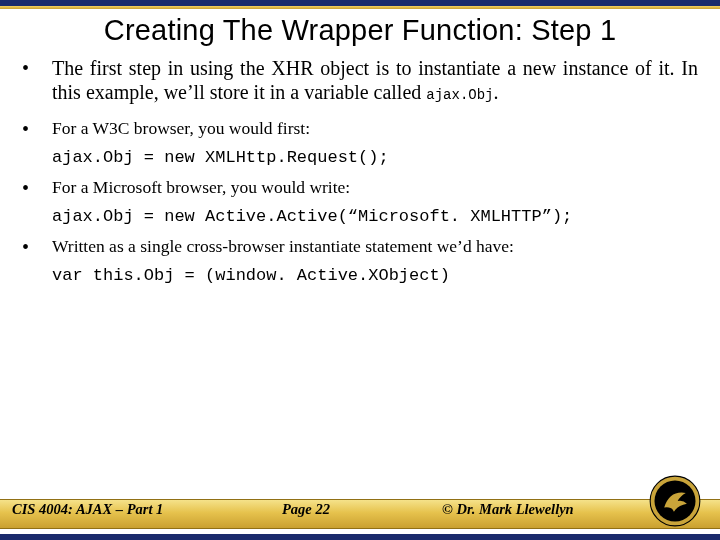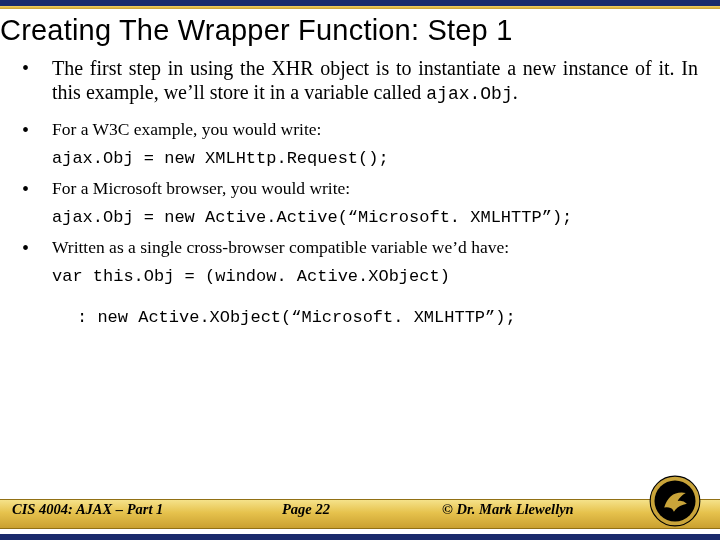--- a/index.html
+++ b/index.html
@@ -8,36 +8,36 @@
     width: 720px; height: 540px; position: relative;
     background: #fff;
     border-top: 6px solid #1a2a6c;
     border-bottom: 6px solid #1a2a6c;
   }
   .gold-bar-top {
     position: absolute; top: 0; left: 0; right: 0; height: 3px;
     background: linear-gradient(#f5d060, #caa030);
   }
   .title {
-    text-align: left;
+    text-align: center;
     font-size: 29px;
     font-family: Arial, Helvetica, sans-serif;
     font-weight: 400;
     margin-top: 8px;
     margin-bottom: 10px;
     letter-spacing: 0.2px;
   }
   .content {
     padding: 0 22px 0 22px;
   }
   .row { display: flex; margin-bottom: 8px; }
   .bullet { width: 30px; flex: 0 0 30px; font-size: 20px; line-height: 1.1; }
   .text  { flex: 1; font-size: 20px; line-height: 1.18; text-align: justify; }
   .text.small { font-size: 17.5px; text-align: left; }
-  .mono  { font-family: "Courier New", Courier, monospace; font-size: 18px; }
+  .mono  { font-family: "Courier New", Courier, monospace; font-size: 14px; }
   .mono.small { font-size: 17px; }
   .codeblock { margin-left: 30px; margin-bottom: 10px; }
   .codeblock.indent2 { margin-left: 55px; }
   .sp-v { height: 6px; }
 
   .footer {
     position: absolute;
     left: 0; right: 0; bottom: 6px;
     height: 36px;
     display: flex; align-items: center;
@@ -73,38 +73,37 @@
       <div class="bullet">•</div>
       <div class="text">
         <span>The first step in using the XHR object is to instantiate a new instance of it.  In this example, we’ll store it in a variable called </span><span class="mono">ajax.Obj</span><span>.</span>
       </div>
     </div>
 
     <div class="sp-v"></div>
 
     <div class="row">
       <div class="bullet">•</div>
-      <div class="text small">For a W3C example, you would write:</div>
+      <div class="text small">For a W3C browser, you would first:</div>
     </div>
     <div class="codeblock mono small">ajax.Obj = new XMLHttp.Request();</div>
 
     <div class="row">
       <div class="bullet">•</div>
       <div class="text small">For a Microsoft browser, you would write:</div>
     </div>
     <div class="codeblock mono small">ajax.Obj = new Active.Active(“Microsoft. XMLHTTP”);</div>
 
     <div class="row">
       <div class="bullet">•</div>
-      <div class="text small">Written as a single cross-browser compatible variable we’d have:</div>
+      <div class="text small">Written as a single cross-browser instantiate statement we’d have:</div>
     </div>
     <div class="codeblock mono small">var this.Obj = (window. Active.XObject)</div>
     <div class="sp-v"></div>
     <div class="sp-v"></div>
-    <div class="codeblock indent2 mono small">: new Active.XObject(“Microsoft. XMLHTTP”);</div>
 
   </div>
 
   <div class="footer-bg"></div>
   <div class="footer">
     <div class="left">CIS 4004: AJAX – Part 1</div>
     <div class="mid">Page 22</div>
     <div class="right">© Dr. Mark Llewellyn</div>
     <svg class="logo" viewBox="0 0 100 100">
       <circle cx="50" cy="50" r="46" fill="#c9a43a" stroke="#000" stroke-width="2"></circle>

